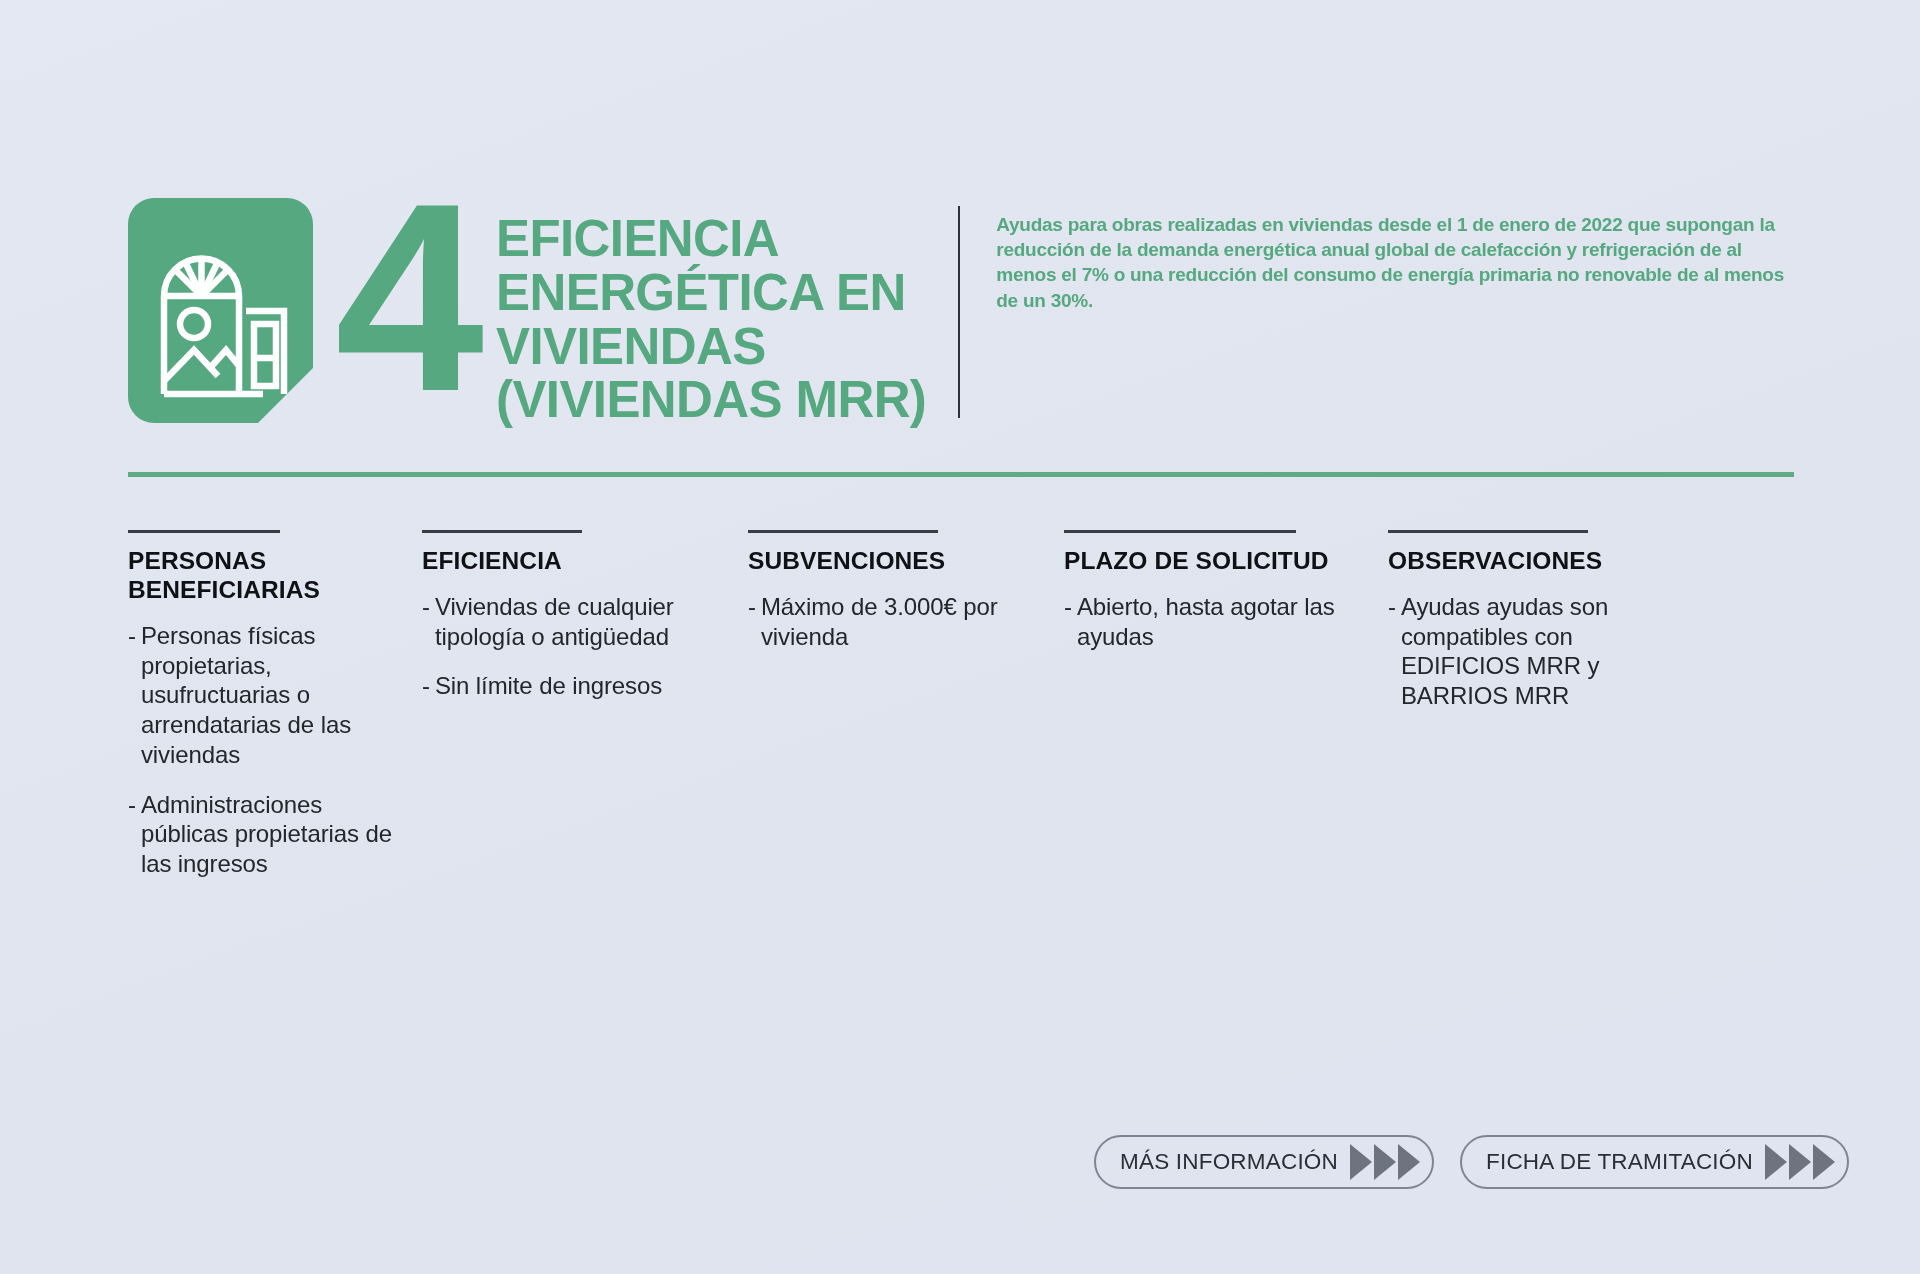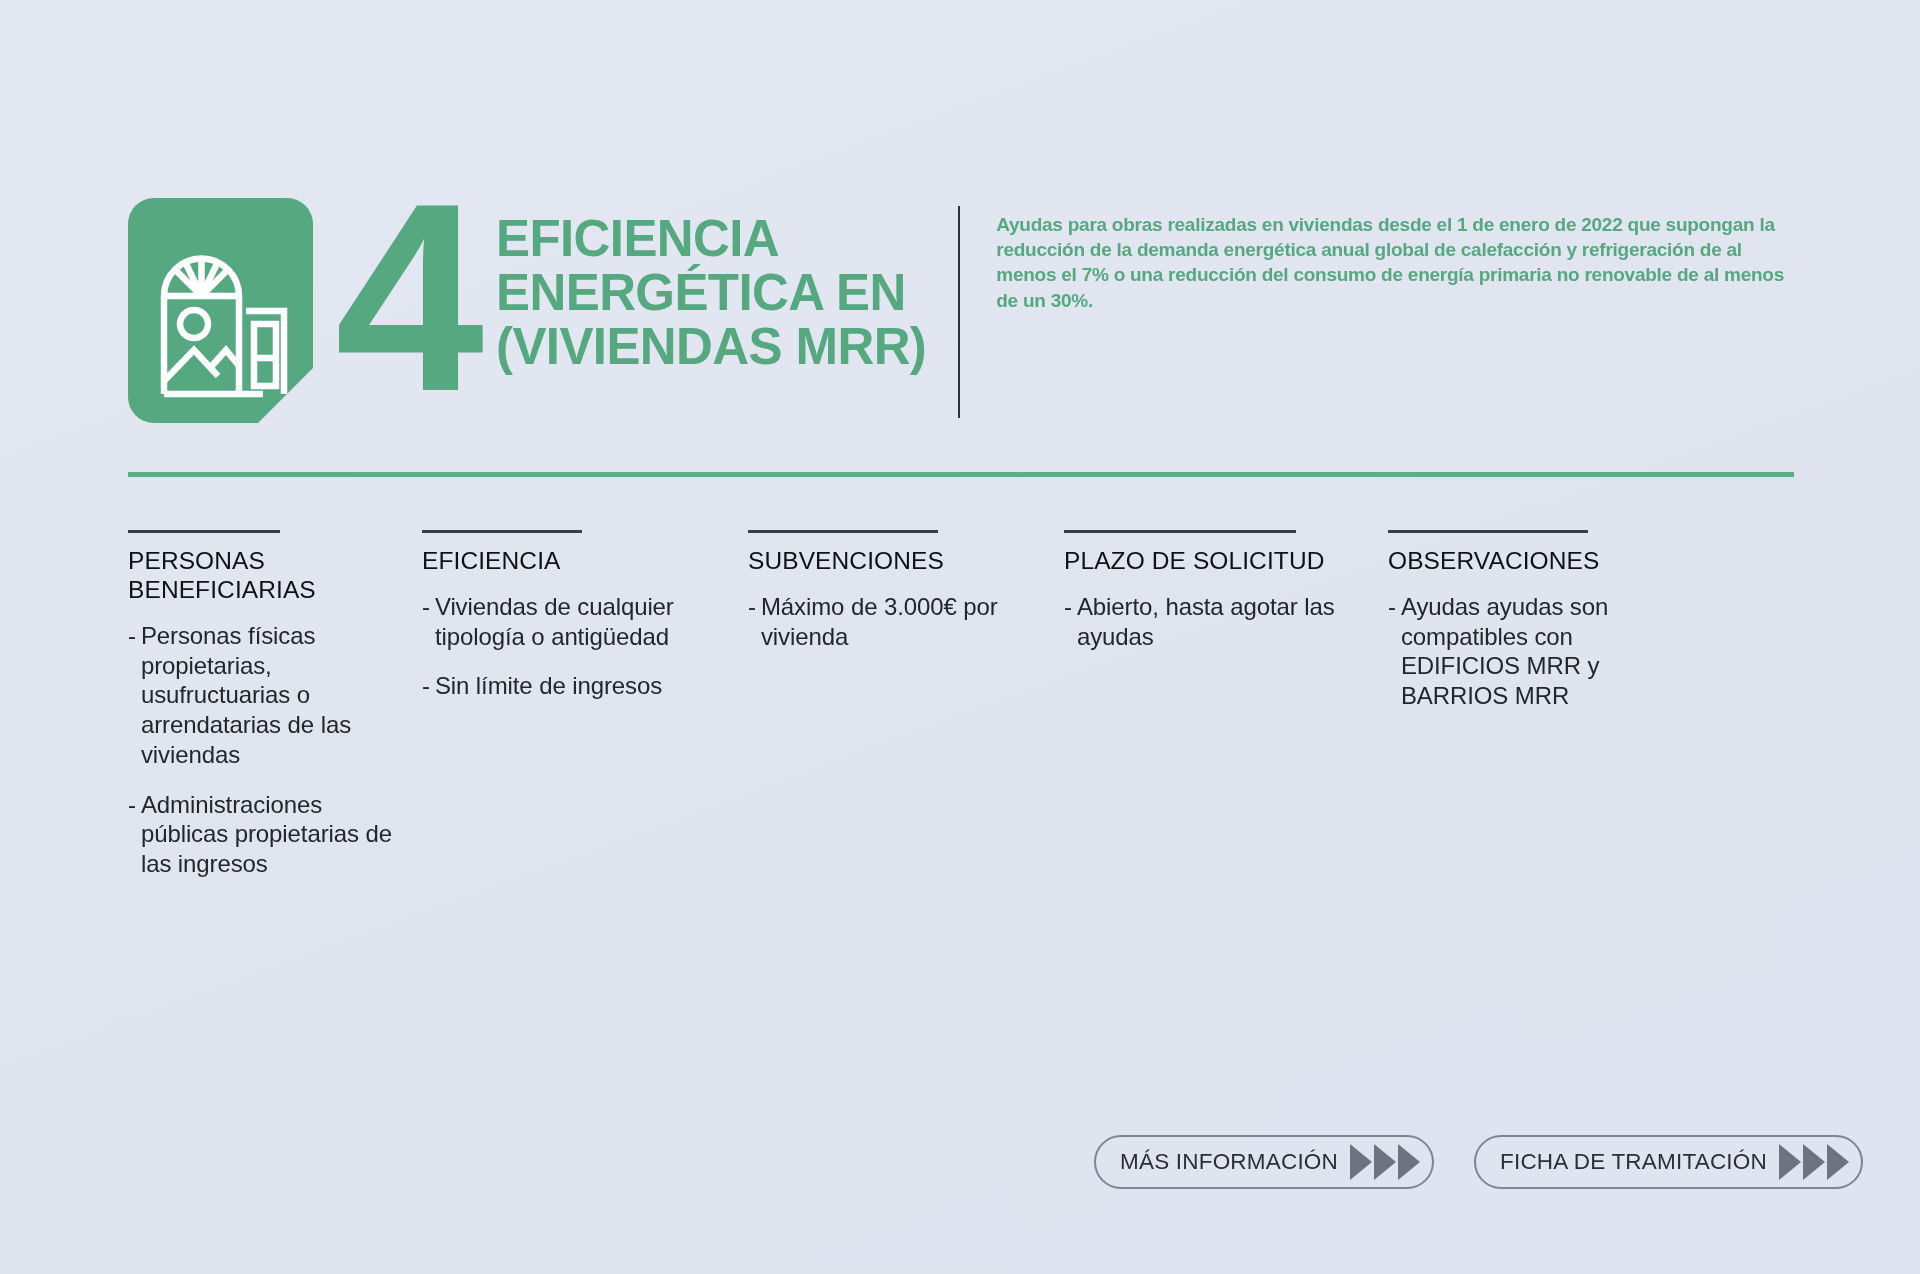--- a/index.html
+++ b/index.html
@@ -120,21 +120,21 @@
     background: #3a3d44;
     margin-bottom: 14px;
   }
   .col-3 .col-rule { width: 232px; }
   .col-4 .col-rule { width: 200px; }
   .col-2 .col-rule { width: 190px; }
   .col-1 .col-rule { width: 160px; }
 
   .col-head {
     color: #101114;
-    font-weight: 400;
+    font-weight: 700;
     font-size: 24.5px;
     line-height: 1.18;
     letter-spacing: 0.1px;
     margin-bottom: 16px;
   }
 
   .bullet {
     display: flex;
     color: #24262b;
     font-size: 24px;
@@ -147,21 +147,21 @@
     margin-right: 5px;
   }
   .btext { flex: 1 1 auto; }
 
   
   .buttons {
     position: absolute;
     left: 1094px;
     top: 1135px;
     display: flex;
-    gap: 40px;
+    gap: 26px;
   }
   .pill {
     height: 54px;
     border: 2px solid #7e8490;
     border-radius: 27px;
     display: flex;
     align-items: center;
     padding-left: 24px;
     padding-right: 6px;
     background: transparent;
@@ -221,20 +221,21 @@
           <path d="M126,160 L148,160"></path>
         </g>
       </svg>
     </div>
 
     <div class="numeral">4</div>
 
     <div class="title-block">
       <div class="title-line">EFICIENCIA</div>
       <div class="title-line">ENERGÉTICA EN</div>
+      <div class="title-line">VIVIENDAS</div>
       <div class="title-line">(VIVIENDAS MRR)</div>
     </div>
 
     <div class="vrule"></div>
 
     <div class="intro">Ayudas para obras realizadas en viviendas desde el 1 de enero de 2022 que supongan la reducción de la demanda energética anual global de calefacción y refrigeración de al menos el 7% o una reducción del consumo de energía primaria no renovable de al menos de un 30%.</div>
   </div>
 
   <div class="green-rule"></div>
 

